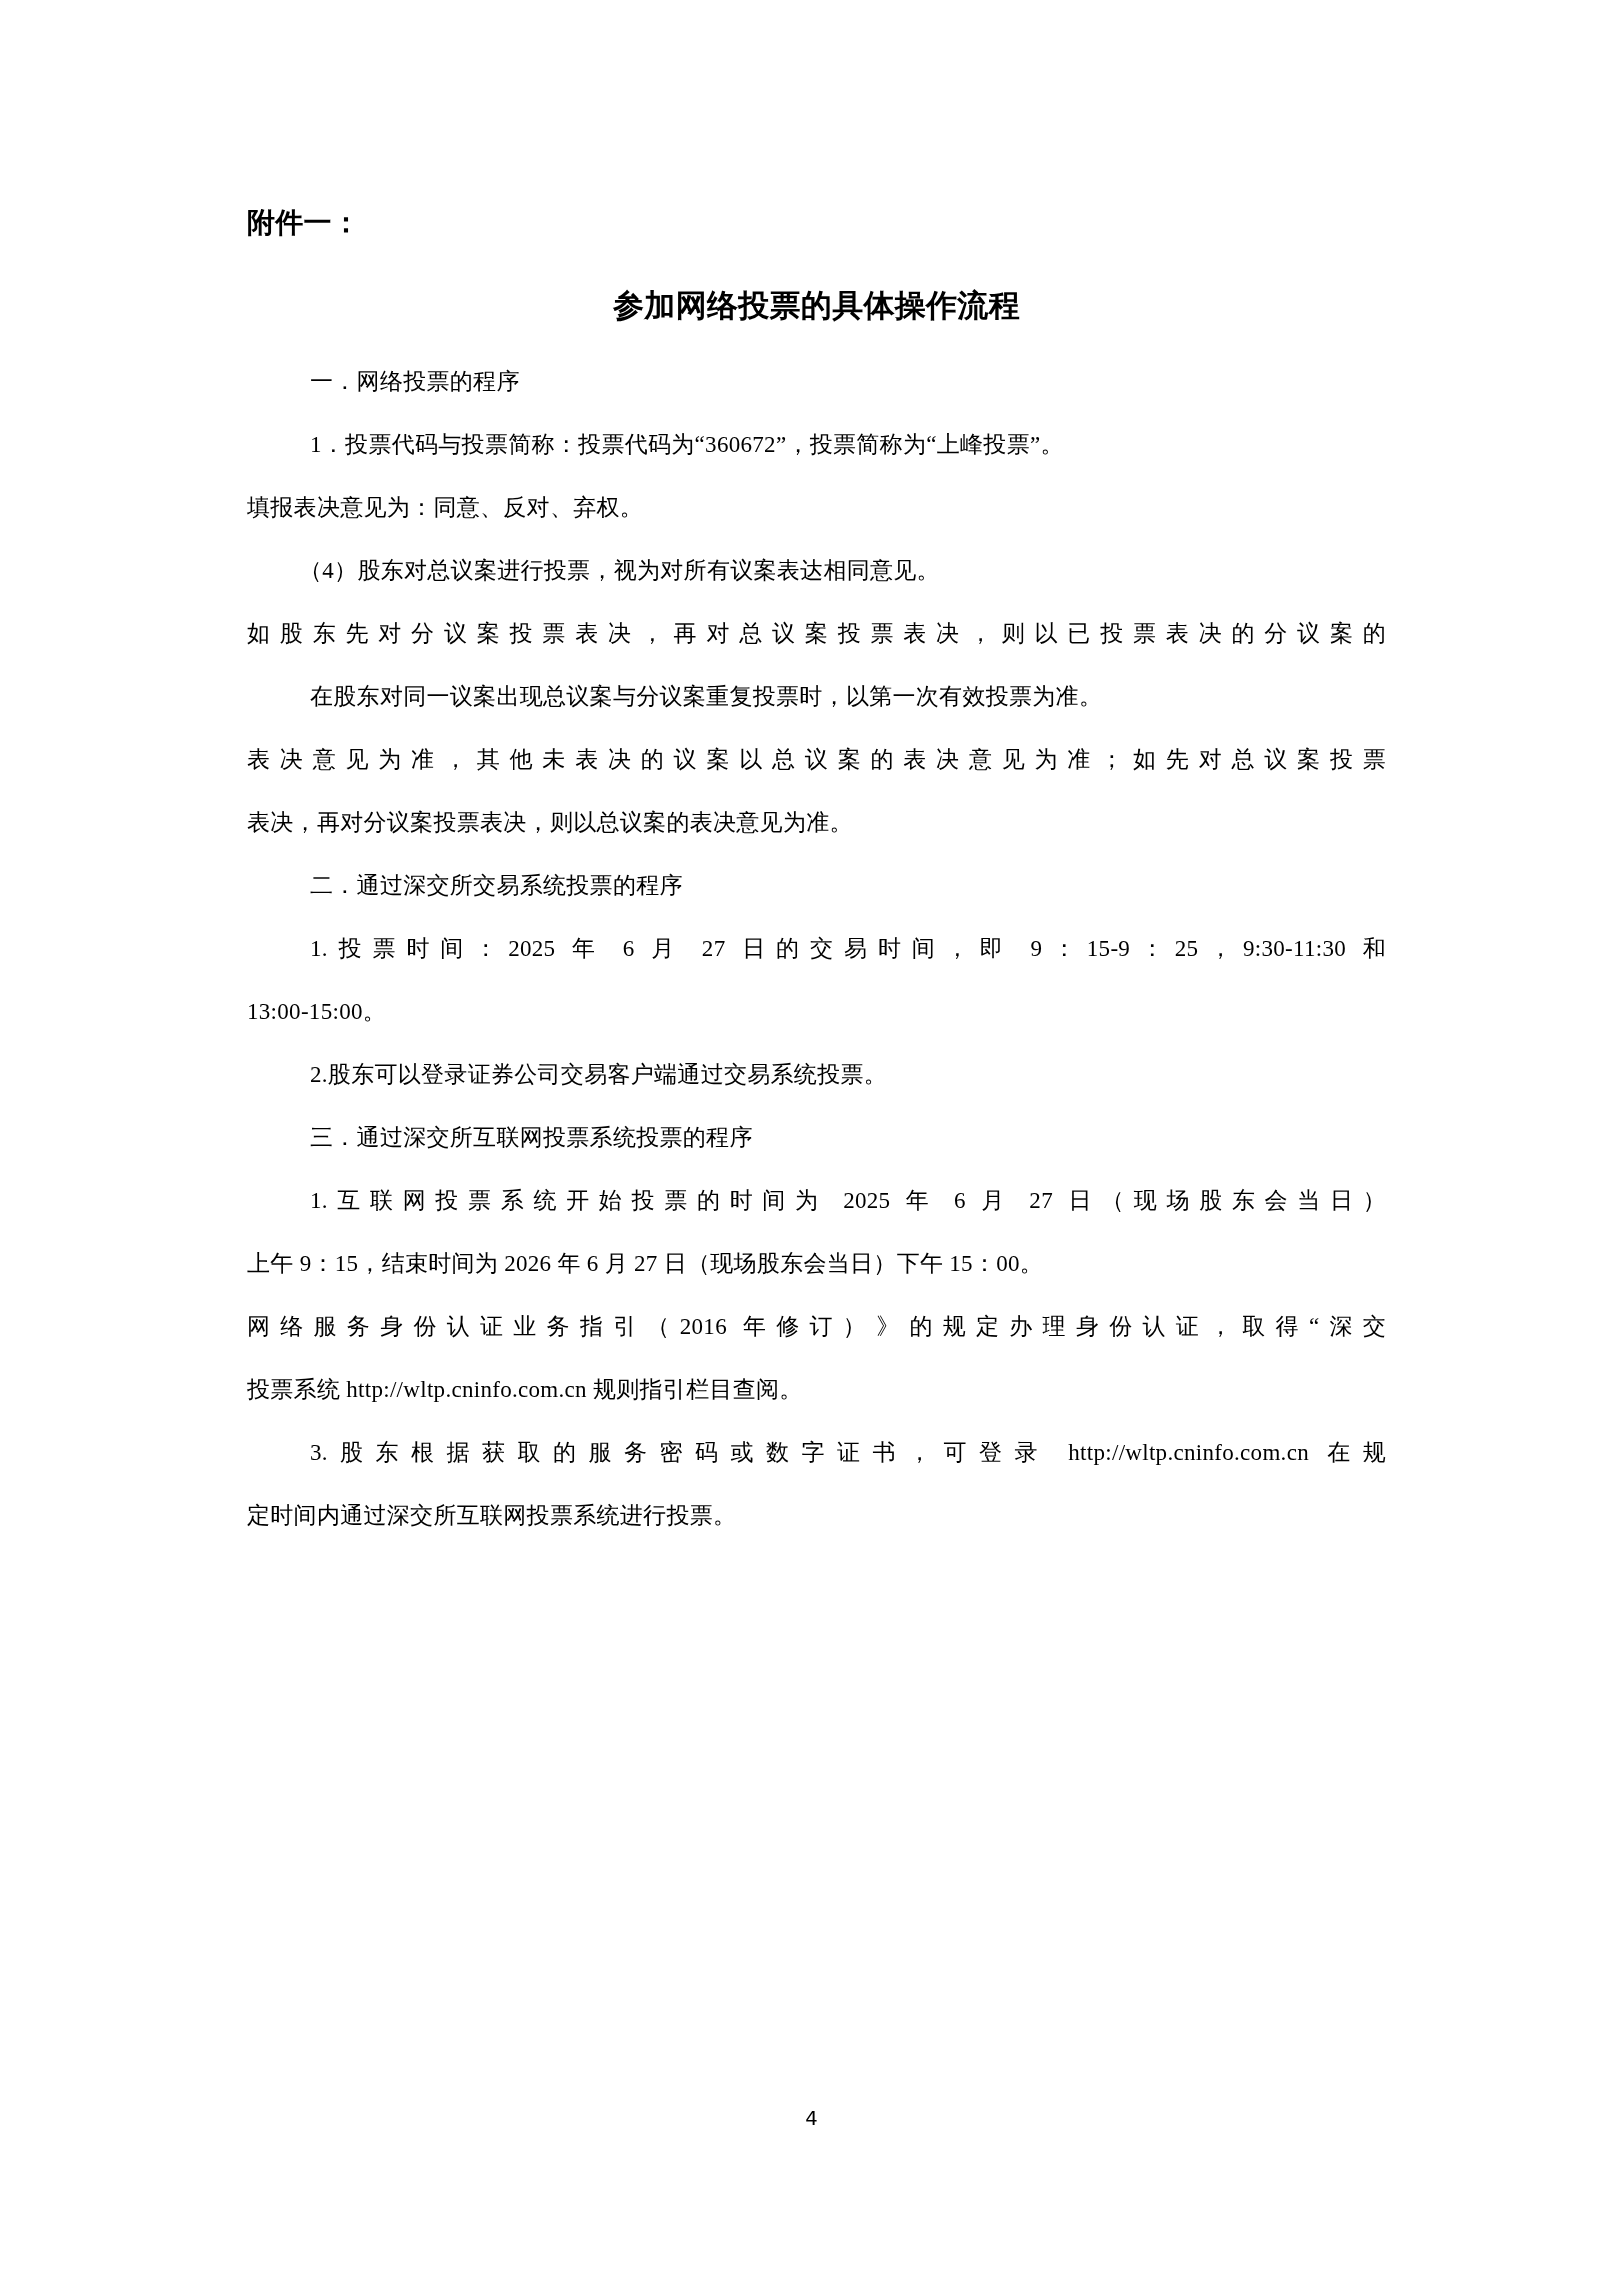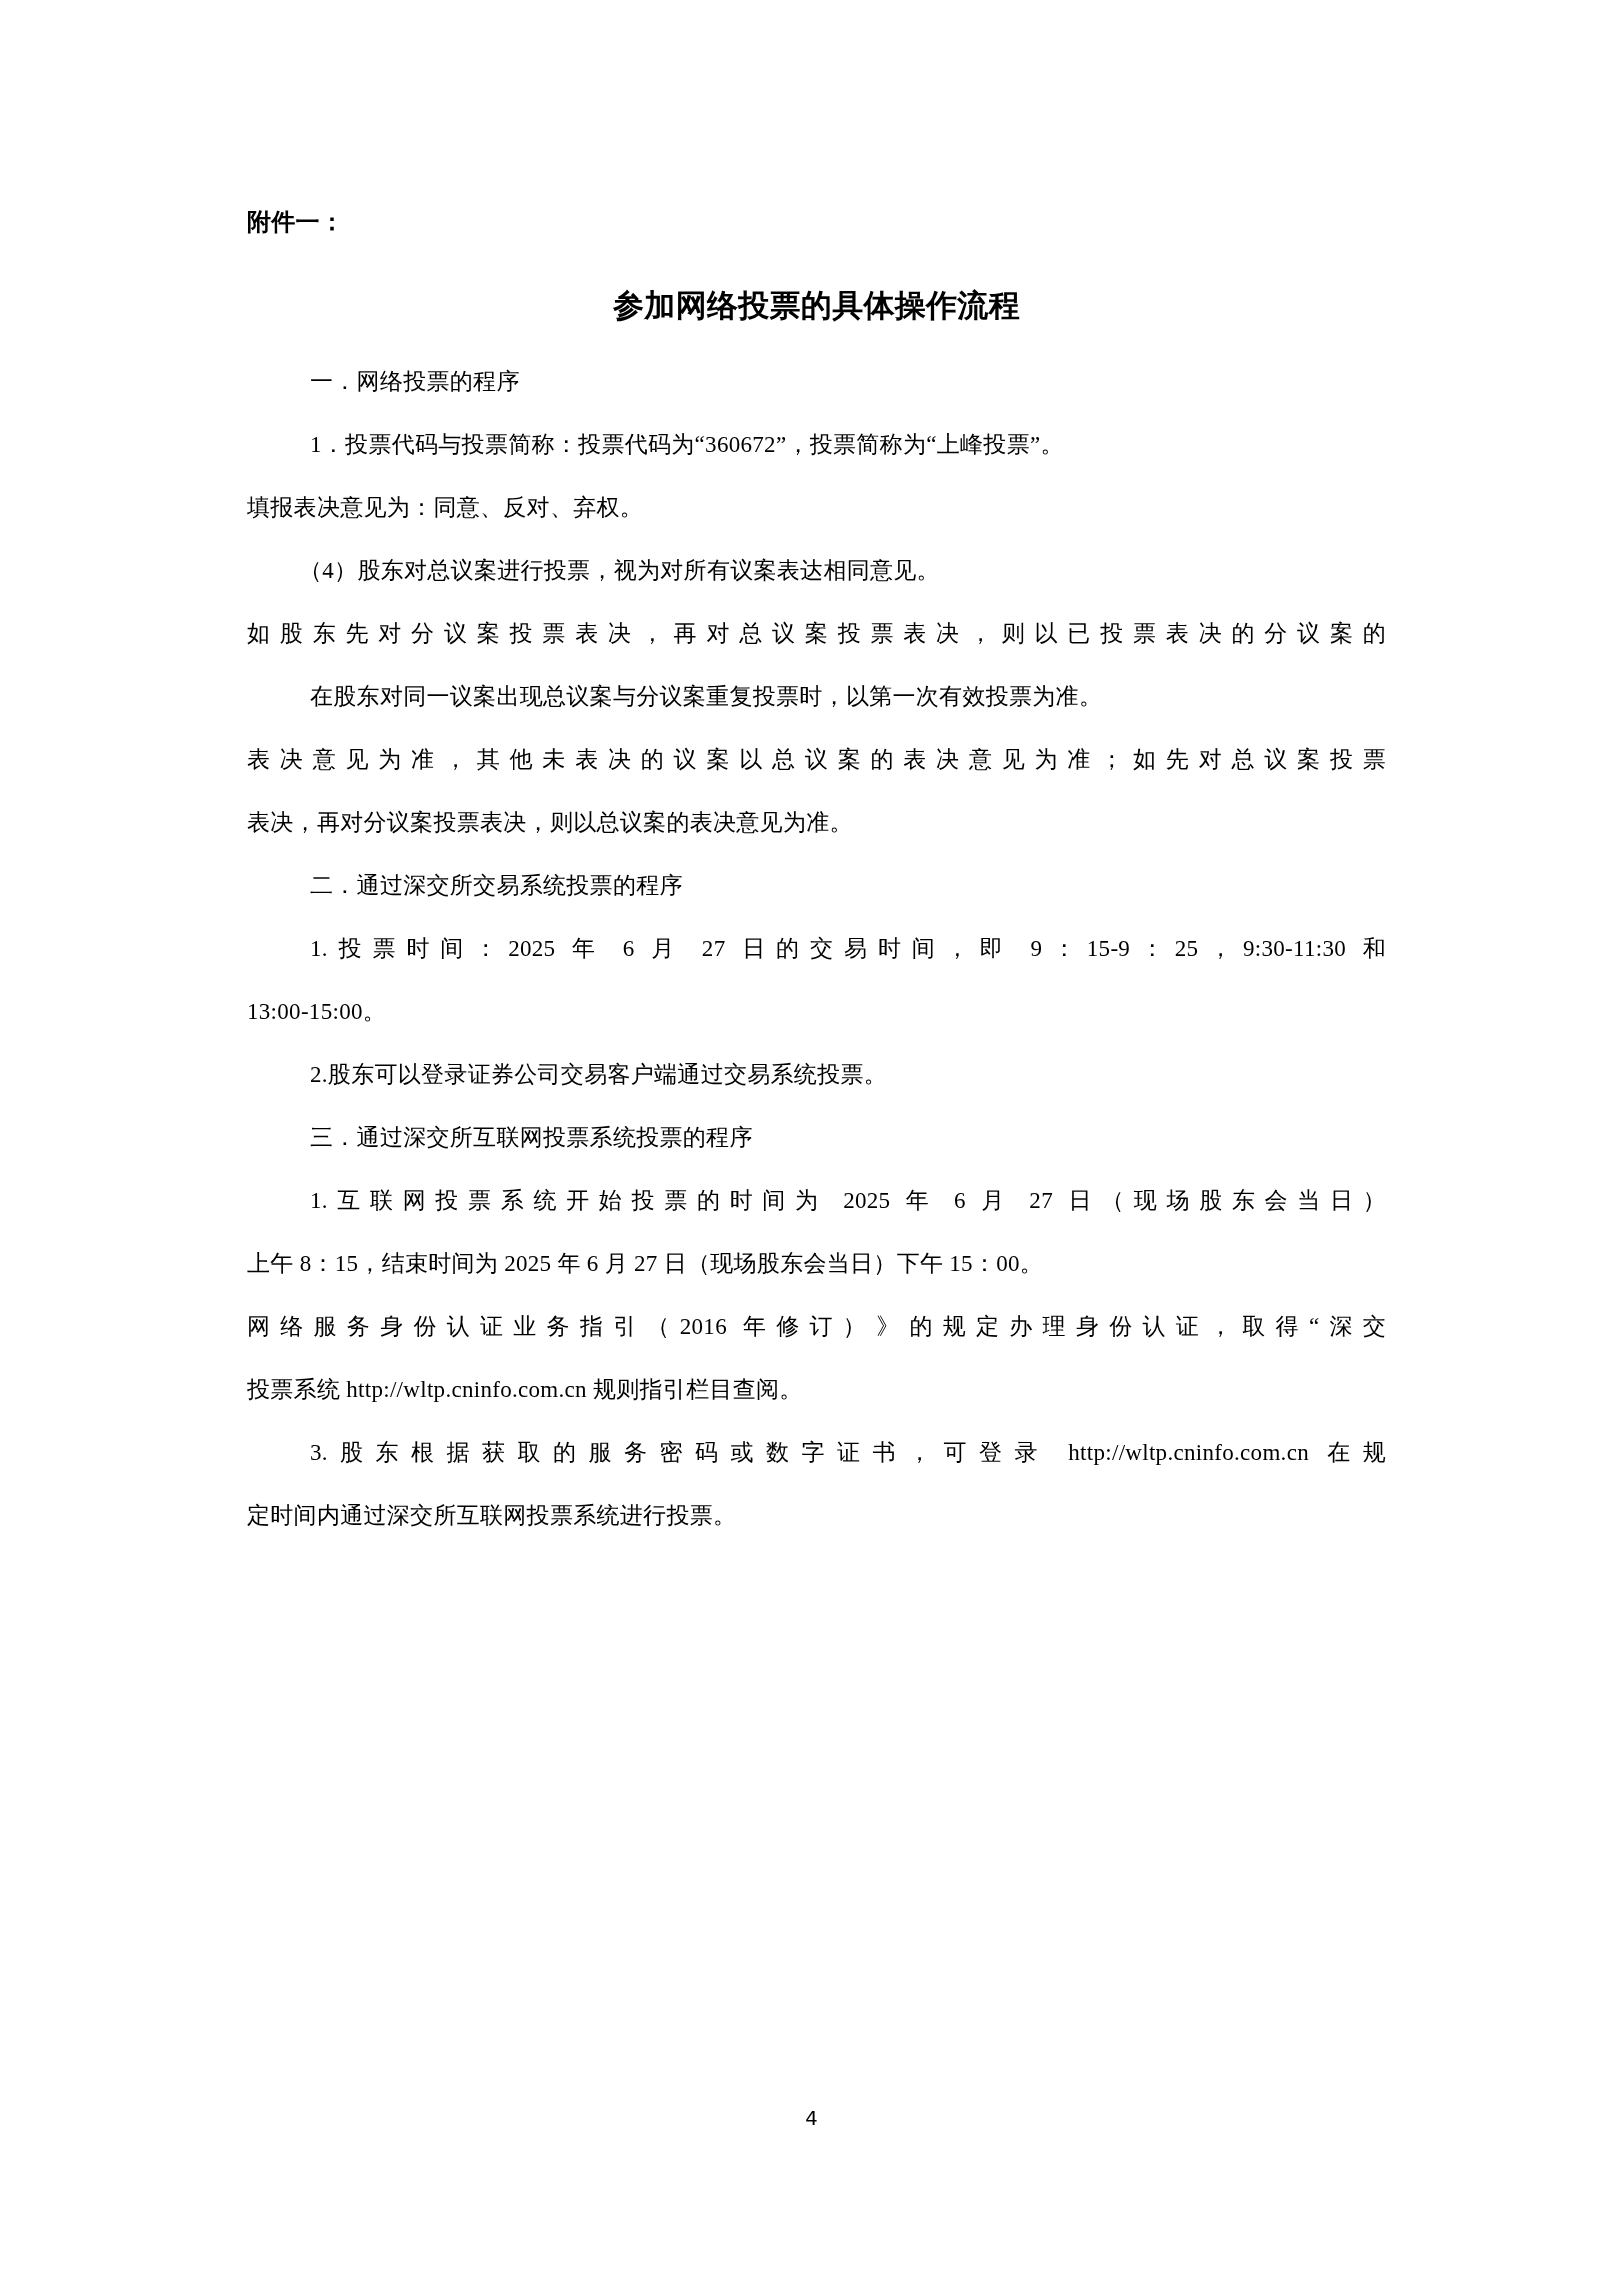--- a/index.html
+++ b/index.html
@@ -31,21 +31,21 @@
     }
     .line {
       font-size: 23px;
       line-height: 63px;
       height: 63px;
       white-space: nowrap;
       letter-spacing: 0.3px;
     }
     .attachment-label {
       font-weight: bold;
-      font-size: 24px;
+      font-size: 28px;
       line-height: 65px;
       height: 65px;
       margin-top: 0;
     }
     .doc-title {
       font-weight: bold;
       font-size: 31px;
       text-align: center;
       line-height: 65px;
       height: 65px;
@@ -88,21 +88,21 @@
     <div class="line justify">表决意见为准，其他未表决的议案以总议案的表决意见为准；如先对总议案投票</div>
     <div class="line">表决，再对分议案投票表决，则以总议案的表决意见为准。</div>
 
     <div class="line indent">二．通过深交所交易系统投票的程序</div>
     <div class="line indent justify" style="width:1076px;">1.投票时间：2025 年 6 月 27 日的交易时间，即 9：15-9：25，9:30-11:30  和</div>
     <div class="line">13:00-15:00。</div>
     <div class="line indent">2.股东可以登录证券公司交易客户端通过交易系统投票。</div>
 
     <div class="line indent">三．通过深交所互联网投票系统投票的程序</div>
     <div class="line indent justify" style="width:1076px;">1.互联网投票系统开始投票的时间为 2025 年 6 月 27 日（现场股东会当日）</div>
-    <div class="line">上午 8：15，结束时间为 2025 年 6 月 27 日（现场股东会当日）下午 15：00。</div>
+    <div class="line">上午 9：15，结束时间为 2026 年 6 月 27 日（现场股东会当日）下午 15：00。</div>
     <div class="line justify">网络服务身份认证业务指引（2016 年修订）》的规定办理身份认证，取得“深交</div>
     <div class="line">投票系统 http://wltp.cninfo.com.cn 规则指引栏目查阅。</div>
     <div class="line indent justify" style="width:1076px;">3.股东根据获取的服务密码或数字证书，可登录  http://wltp.cninfo.com.cn  在规</div>
     <div class="line">定时间内通过深交所互联网投票系统进行投票。</div>
 
   </div>
 
   <div class="page-number">4</div>
 </div>
 

